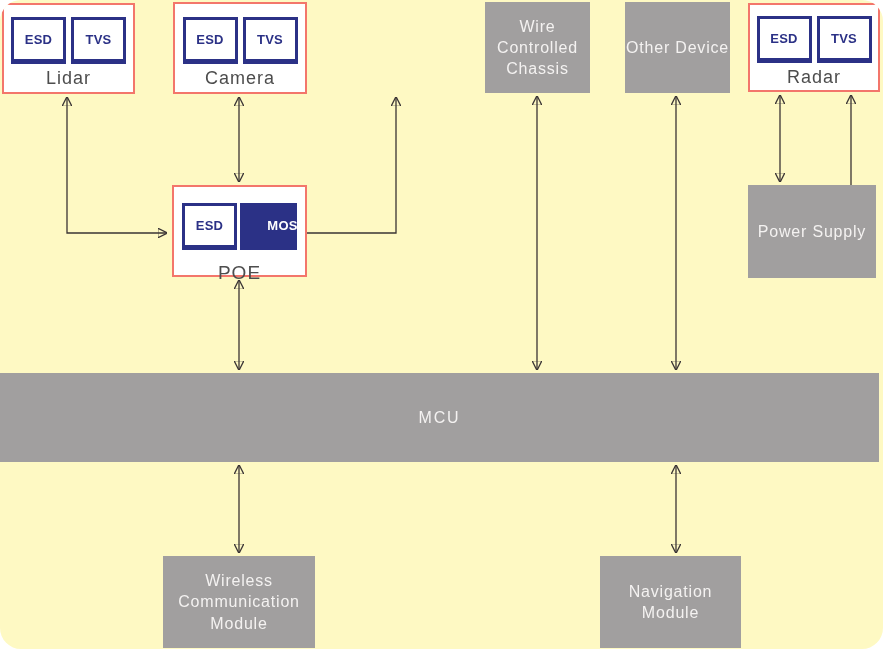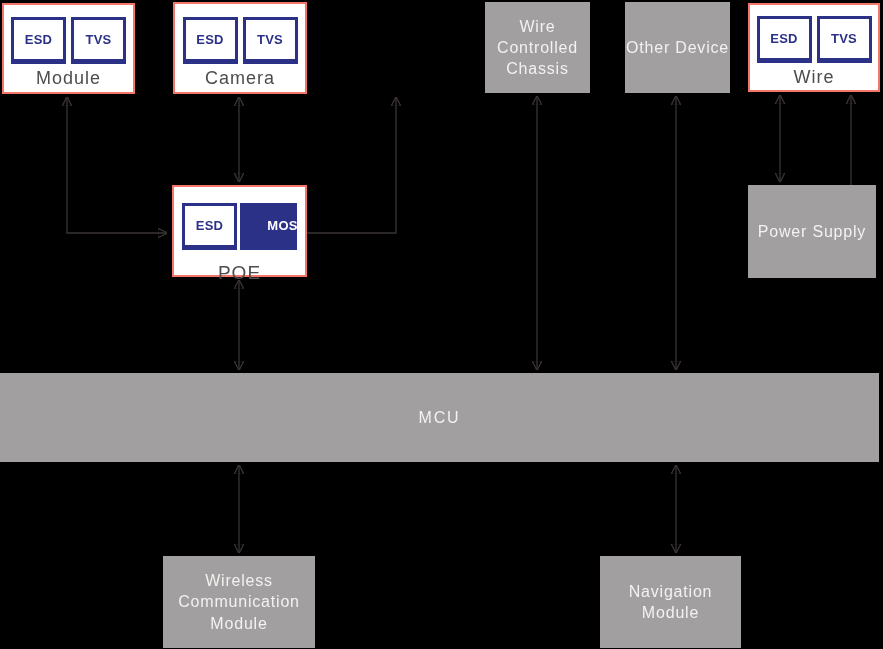--- a/index.html
+++ b/index.html
@@ -1,22 +1,23 @@
 <!DOCTYPE html>
 <html><head>
 <meta charset="utf-8">
 <style>
   html, body { margin: 0; padding: 0; background: #ffffff; }
   .canvas {
     position: relative;
     width: 883px;
     height: 649px;
-    background: #000000;
+    background: #fef9c3;
     font-family: "Liberation Sans", sans-serif;
     overflow: hidden;
+    border-radius: 21px;
   }
   .wires { position: absolute; left: 0; top: 0; width: 883px; height: 649px; }
   .wires path { fill: none; stroke: #3a3434; stroke-width: 1.3; }
 
   
   .group {
     position: absolute;
     box-sizing: border-box;
     background: #ffffff;
     border: 2px solid #f3766b;
@@ -83,21 +84,21 @@
     <path d="M 851 185 L 851 96" marker-end="url(#ah)"></path>
     <path d="M 239 466 L 239 552" marker-start="url(#ah)" marker-end="url(#ah)"></path>
     <path d="M 676 466 L 676 552" marker-start="url(#ah)" marker-end="url(#ah)"></path>
   </svg>
 
   <div class="group" style="left:2px; top:3px; width:133px; height:91px; padding-top:12px;">
     <div class="chips">
       <div class="chip">ESD</div>
       <div class="chip">TVS</div>
     </div>
-    <div class="glabel">Module</div>
+    <div class="glabel">Lidar</div>
   </div>
 
   <div class="group" style="left:173px; top:2px; width:134px; height:92px; padding-top:13px;">
     <div class="chips">
       <div class="chip">ESD</div>
       <div class="chip">TVS</div>
     </div>
     <div class="glabel">Camera</div>
   </div>
 
@@ -108,21 +109,21 @@
 
   <div class="gbox" style="left:625px; top:2px; width:105px; height:91px;">
     <span>Other Device</span>
   </div>
 
   <div class="group" style="left:748px; top:3px; width:132px; height:89px; padding-top:11px;">
     <div class="chips">
       <div class="chip">ESD</div>
       <div class="chip">TVS</div>
     </div>
-    <div class="glabel">Wire</div>
+    <div class="glabel">Radar</div>
   </div>
 
   <div class="group" style="left:172px; top:185px; width:135px; height:92px; padding-top:16px;">
     <div class="chips" style="gap:3px;">
       <div class="chip">ESD</div>
       <div class="chip filled" style="width:57px;padding-left:28px;">MOS</div>
     </div>
     <div class="glabel" style="font-size:19px; margin-top:12px;">POE</div>
   </div>
 

